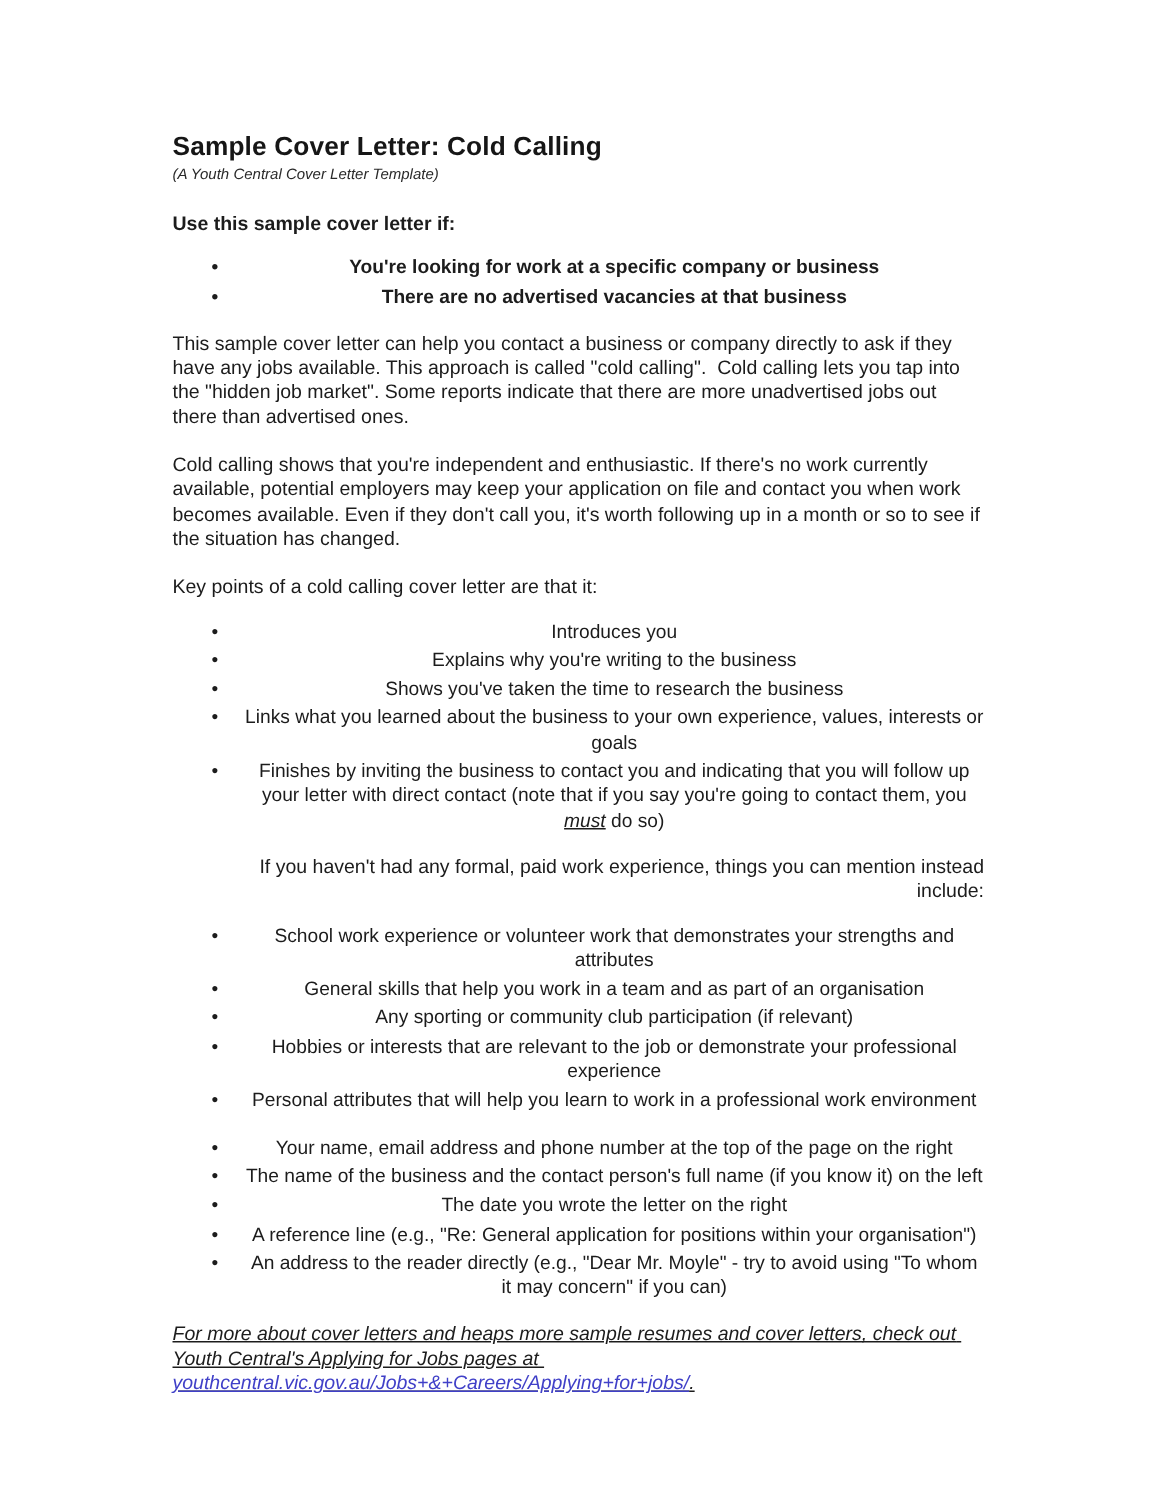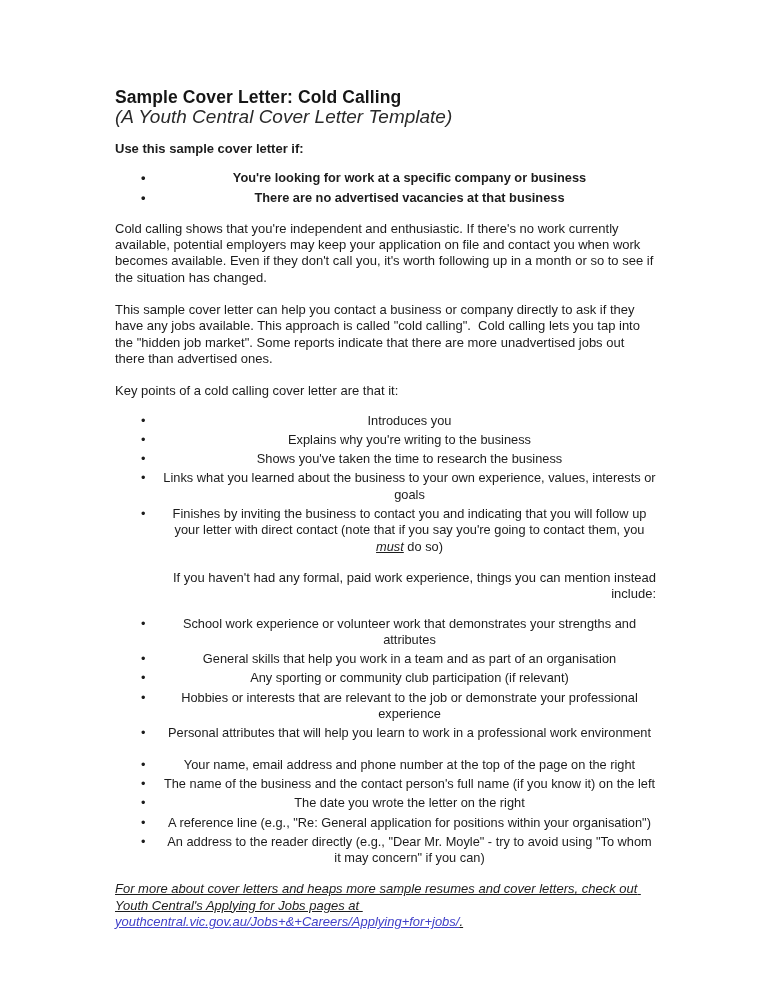--- a/index.html
+++ b/index.html
@@ -23,21 +23,21 @@
   .doc-title {
     margin: 0;
     font-size: 17.5px;
     line-height: 21px;
     font-weight: 700;
     color: #161616;
     letter-spacing: 0.1px;
   }
   .doc-subtitle {
     margin: 0 0 16px 0;
-    font-size: 19px;
+    font-size: 10px;
     line-height: 17px;
     font-style: italic;
     color: #2a2a2a;
   }
   .para, .h-para {
     margin: 0 0 16px 0;
     font-size: 13px;
     line-height: 16.3px;
     white-space: pre-wrap;
   }
@@ -85,23 +85,23 @@
     <div class="li bold-li">
       <span class="dot">•</span>
       <span class="li-text">You're looking for work at a specific company or business</span>
     </div>
     <div class="li bold-li">
       <span class="dot">•</span>
       <span class="li-text">There are no advertised vacancies at that business</span>
     </div>
   </div>
 
+  <p class="para">This sample cover letter can help you contact a business or company directly to ask if they have any jobs available. This approach is called "cold calling".  Cold calling lets you tap into the "hidden job market". Some reports indicate that there are more unadvertised jobs out there than advertised ones.</p>
+
   <p class="para">Cold calling shows that you're independent and enthusiastic. If there's no work currently available, potential employers may keep your application on file and contact you when work becomes available. Even if they don't call you, it's worth following up in a month or so to see if the situation has changed.</p>
-
-  <p class="para">This sample cover letter can help you contact a business or company directly to ask if they have any jobs available. This approach is called "cold calling".  Cold calling lets you tap into the "hidden job market". Some reports indicate that there are more unadvertised jobs out there than advertised ones.</p>
 
   <p class="h-para h-list">Key points of a cold calling cover letter are that it:</p>
 
   <div class="list">
     <div class="li">
       <span class="dot">•</span>
       <span class="li-text">Introduces you</span>
     </div>
     <div class="li">
       <span class="dot">•</span>

